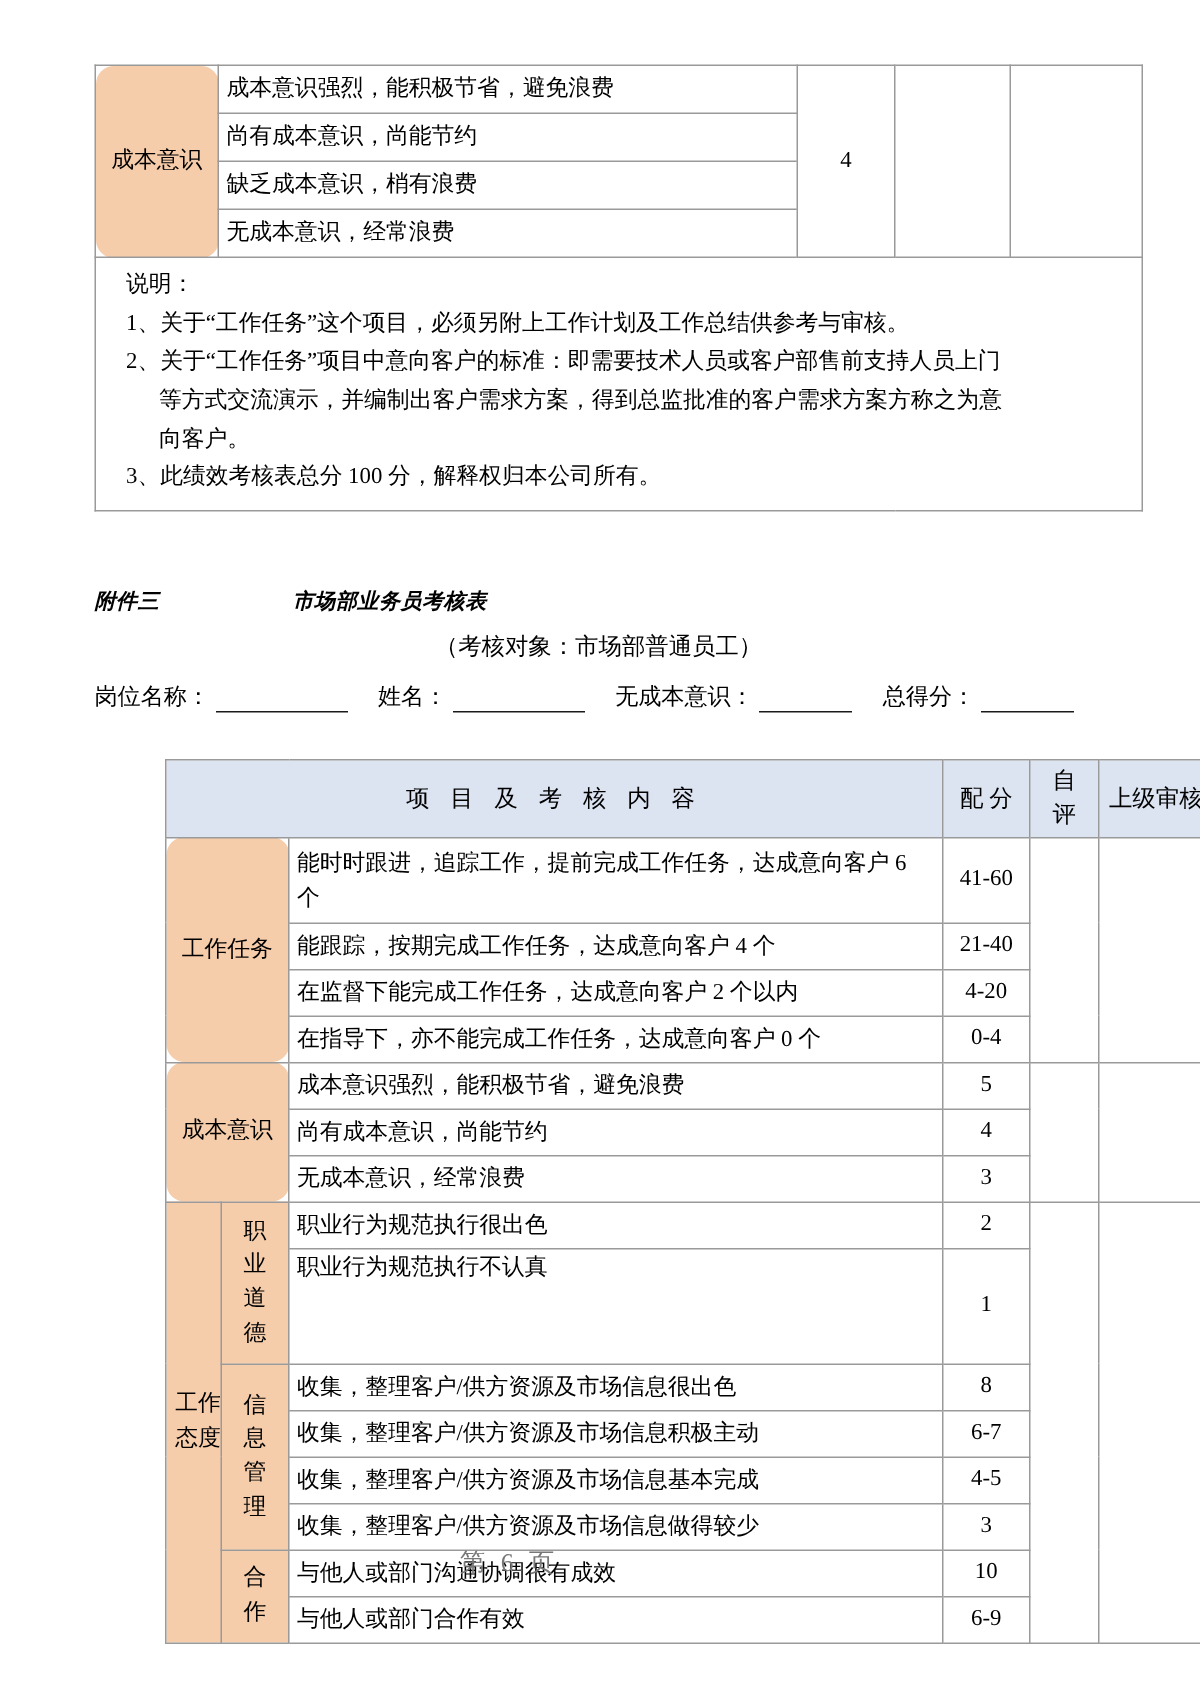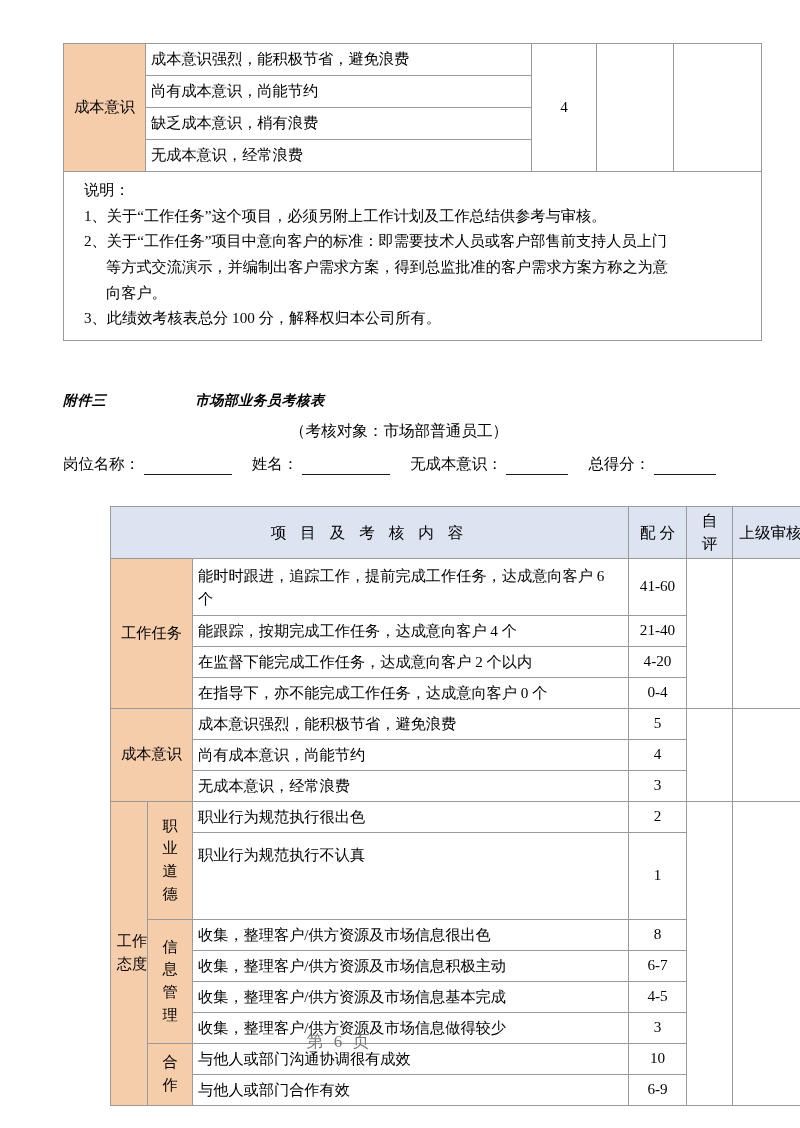--- a/index.html
+++ b/index.html
@@ -34,20 +34,21 @@
     padding: 2px 5px;
     vertical-align: middle;
     font-size: 15.2px;
     line-height: 1.5;
     background: #ffffff;
   }
   .cat {
     background: #f6cdab !important;
     text-align: center;
     font-size: 15.2px;
+    border-radius: 12px;
   }
   .catv {
     background: #f6cdab !important;
     text-align: center;
     font-size: 15.2px;
     line-height: 1.65;
   }
   .score {
     text-align: center;
     font-size: 14.4px;
@@ -285,21 +286,21 @@
 
         <tr>
           <td class="catv" rowspan="8"><span style="display:inline-block;width:2.1em;"><div>工作</div><div>态度</div></span></td>
           <td class="catv" rowspan="2" style="height:100px"><span style="display:inline-block;width:1.05em;"><div>职</div><div>业</div><div>道</div><div>德</div></span></td>
           <td class="content">职业行为规范执行很出色</td>
           <td class="score">2</td>
           <td class="blank" rowspan="8"></td>
           <td class="blank" rowspan="8"></td>
         </tr>
         <tr>
-          <td class="content" style="height:74px; vertical-align:top; padding-top:10px;">职业行为规范执行不认真</td>
+          <td class="content" style="height:74px; vertical-align:top; padding-top:0;">职业行为规范执行不认真</td>
           <td class="score">1</td>
         </tr>
 
         <tr>
           <td class="catv" rowspan="4"><span style="display:inline-block;width:1.05em;"><div>信</div><div>息</div><div>管</div><div>理</div></span></td>
           <td class="content">收集，整理客户/供方资源及市场信息很出色</td>
           <td class="score">8</td>
         </tr>
         <tr>
           <td class="content">收集，整理客户/供方资源及市场信息积极主动</td>

